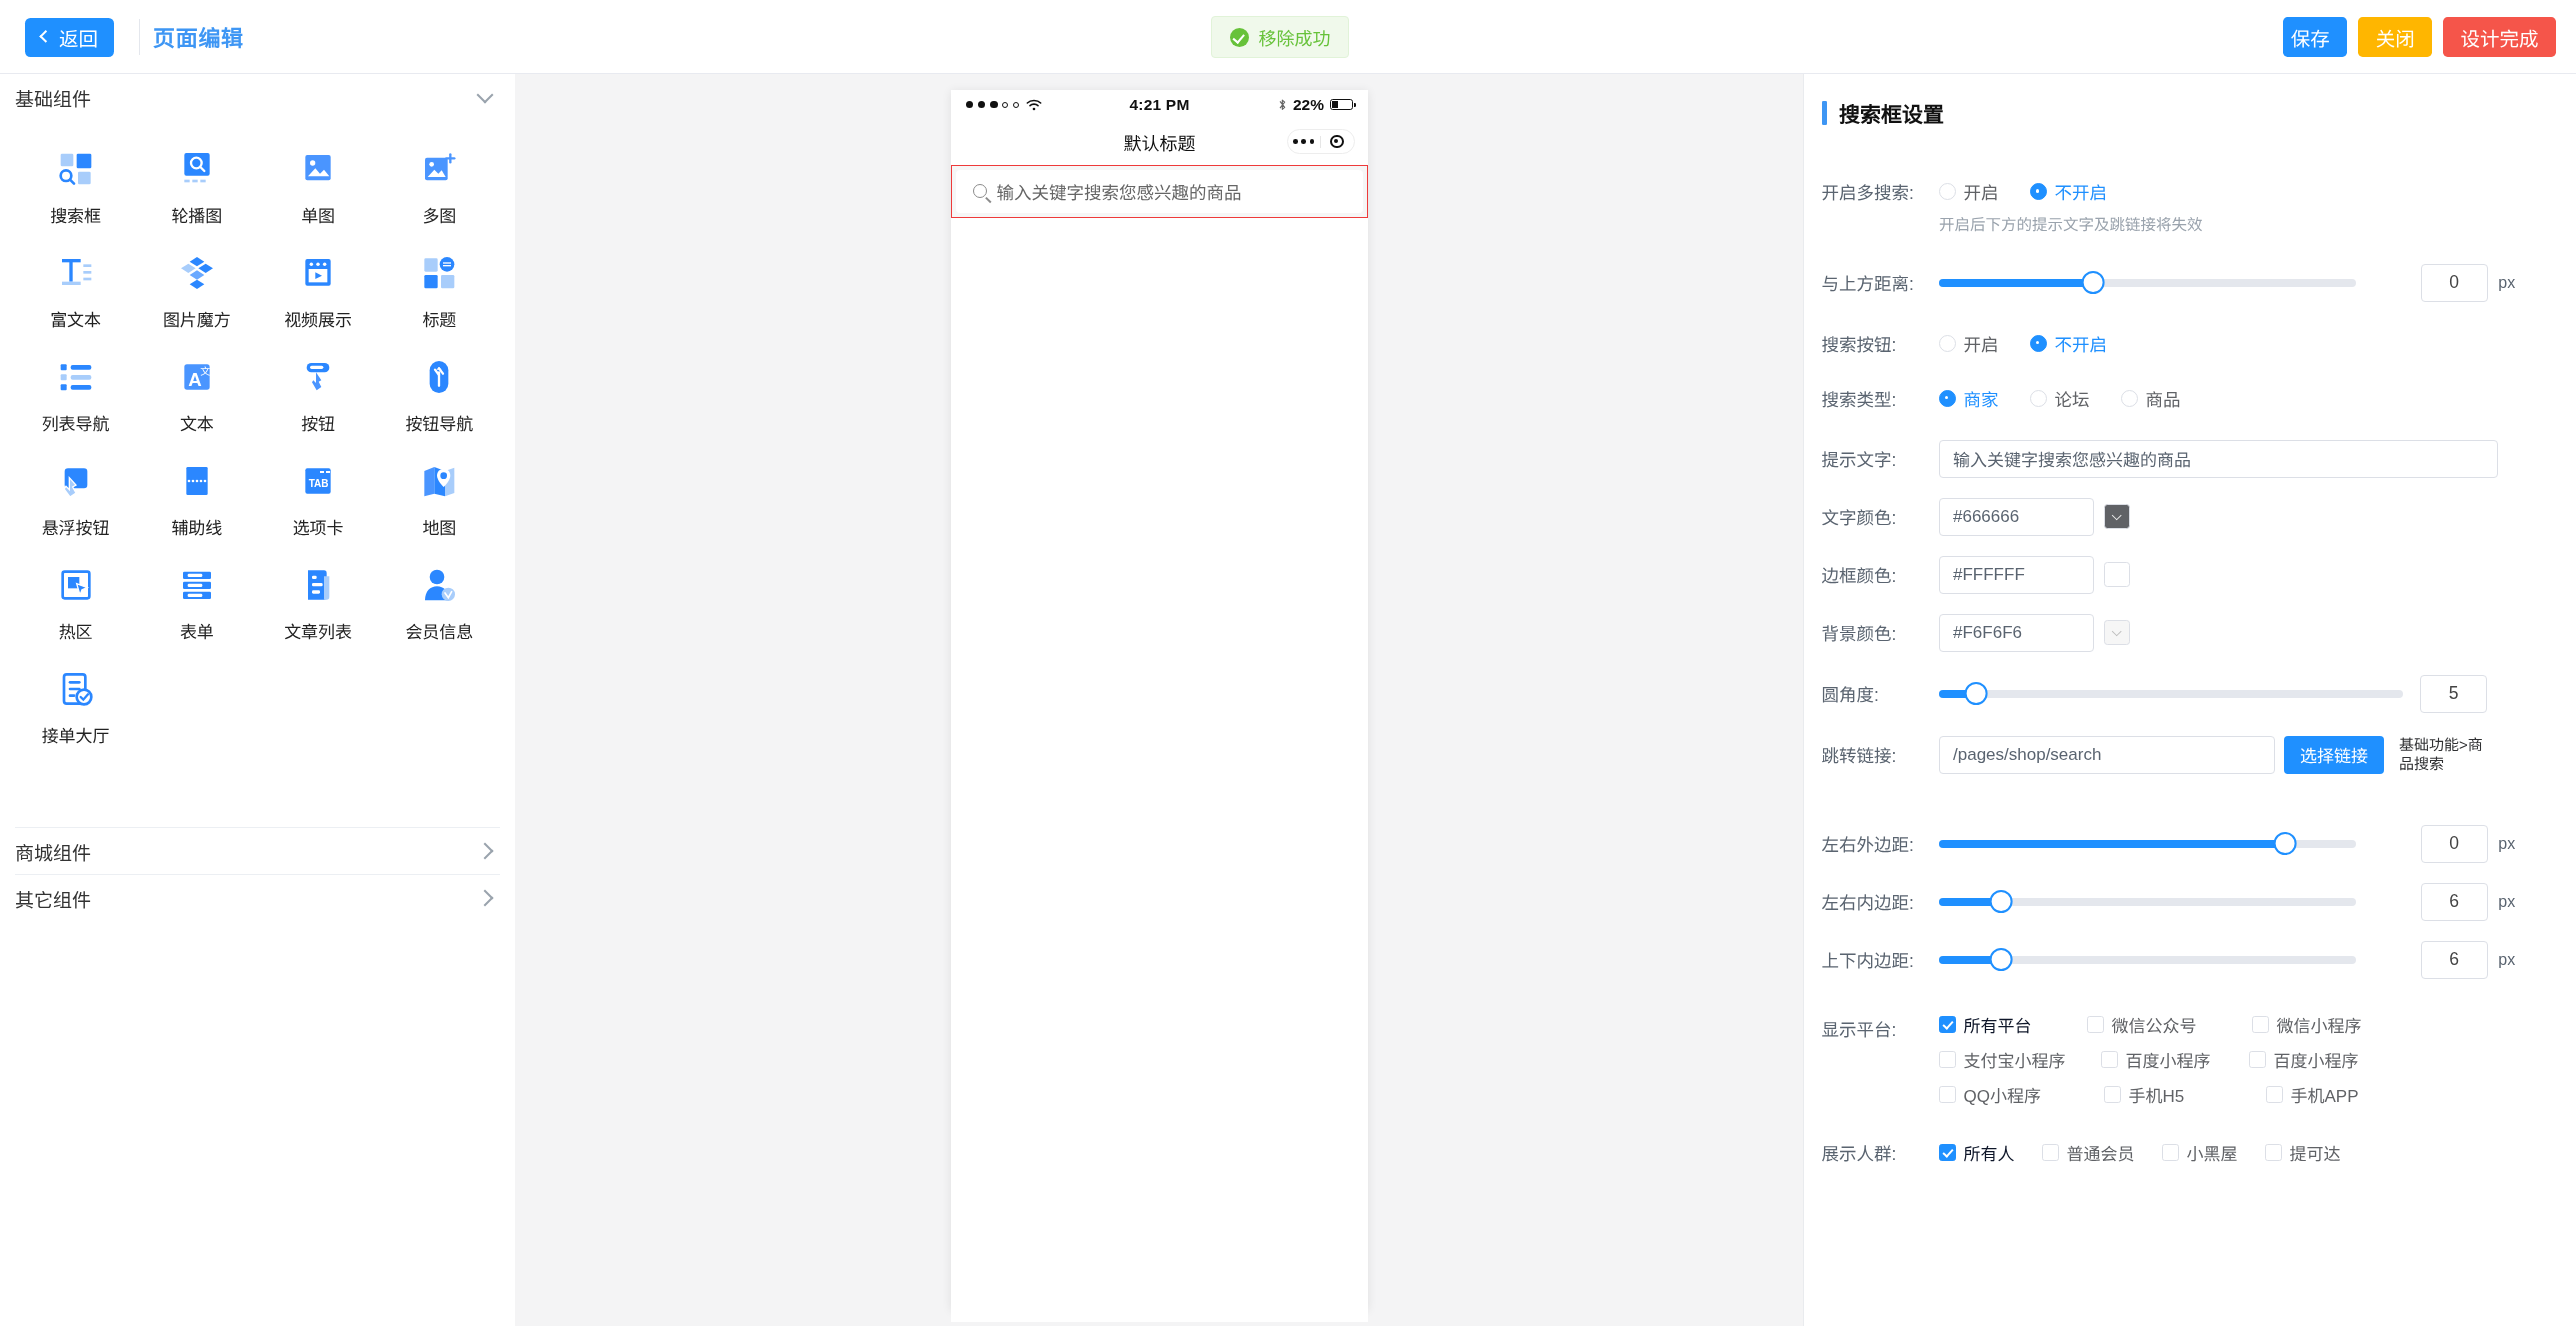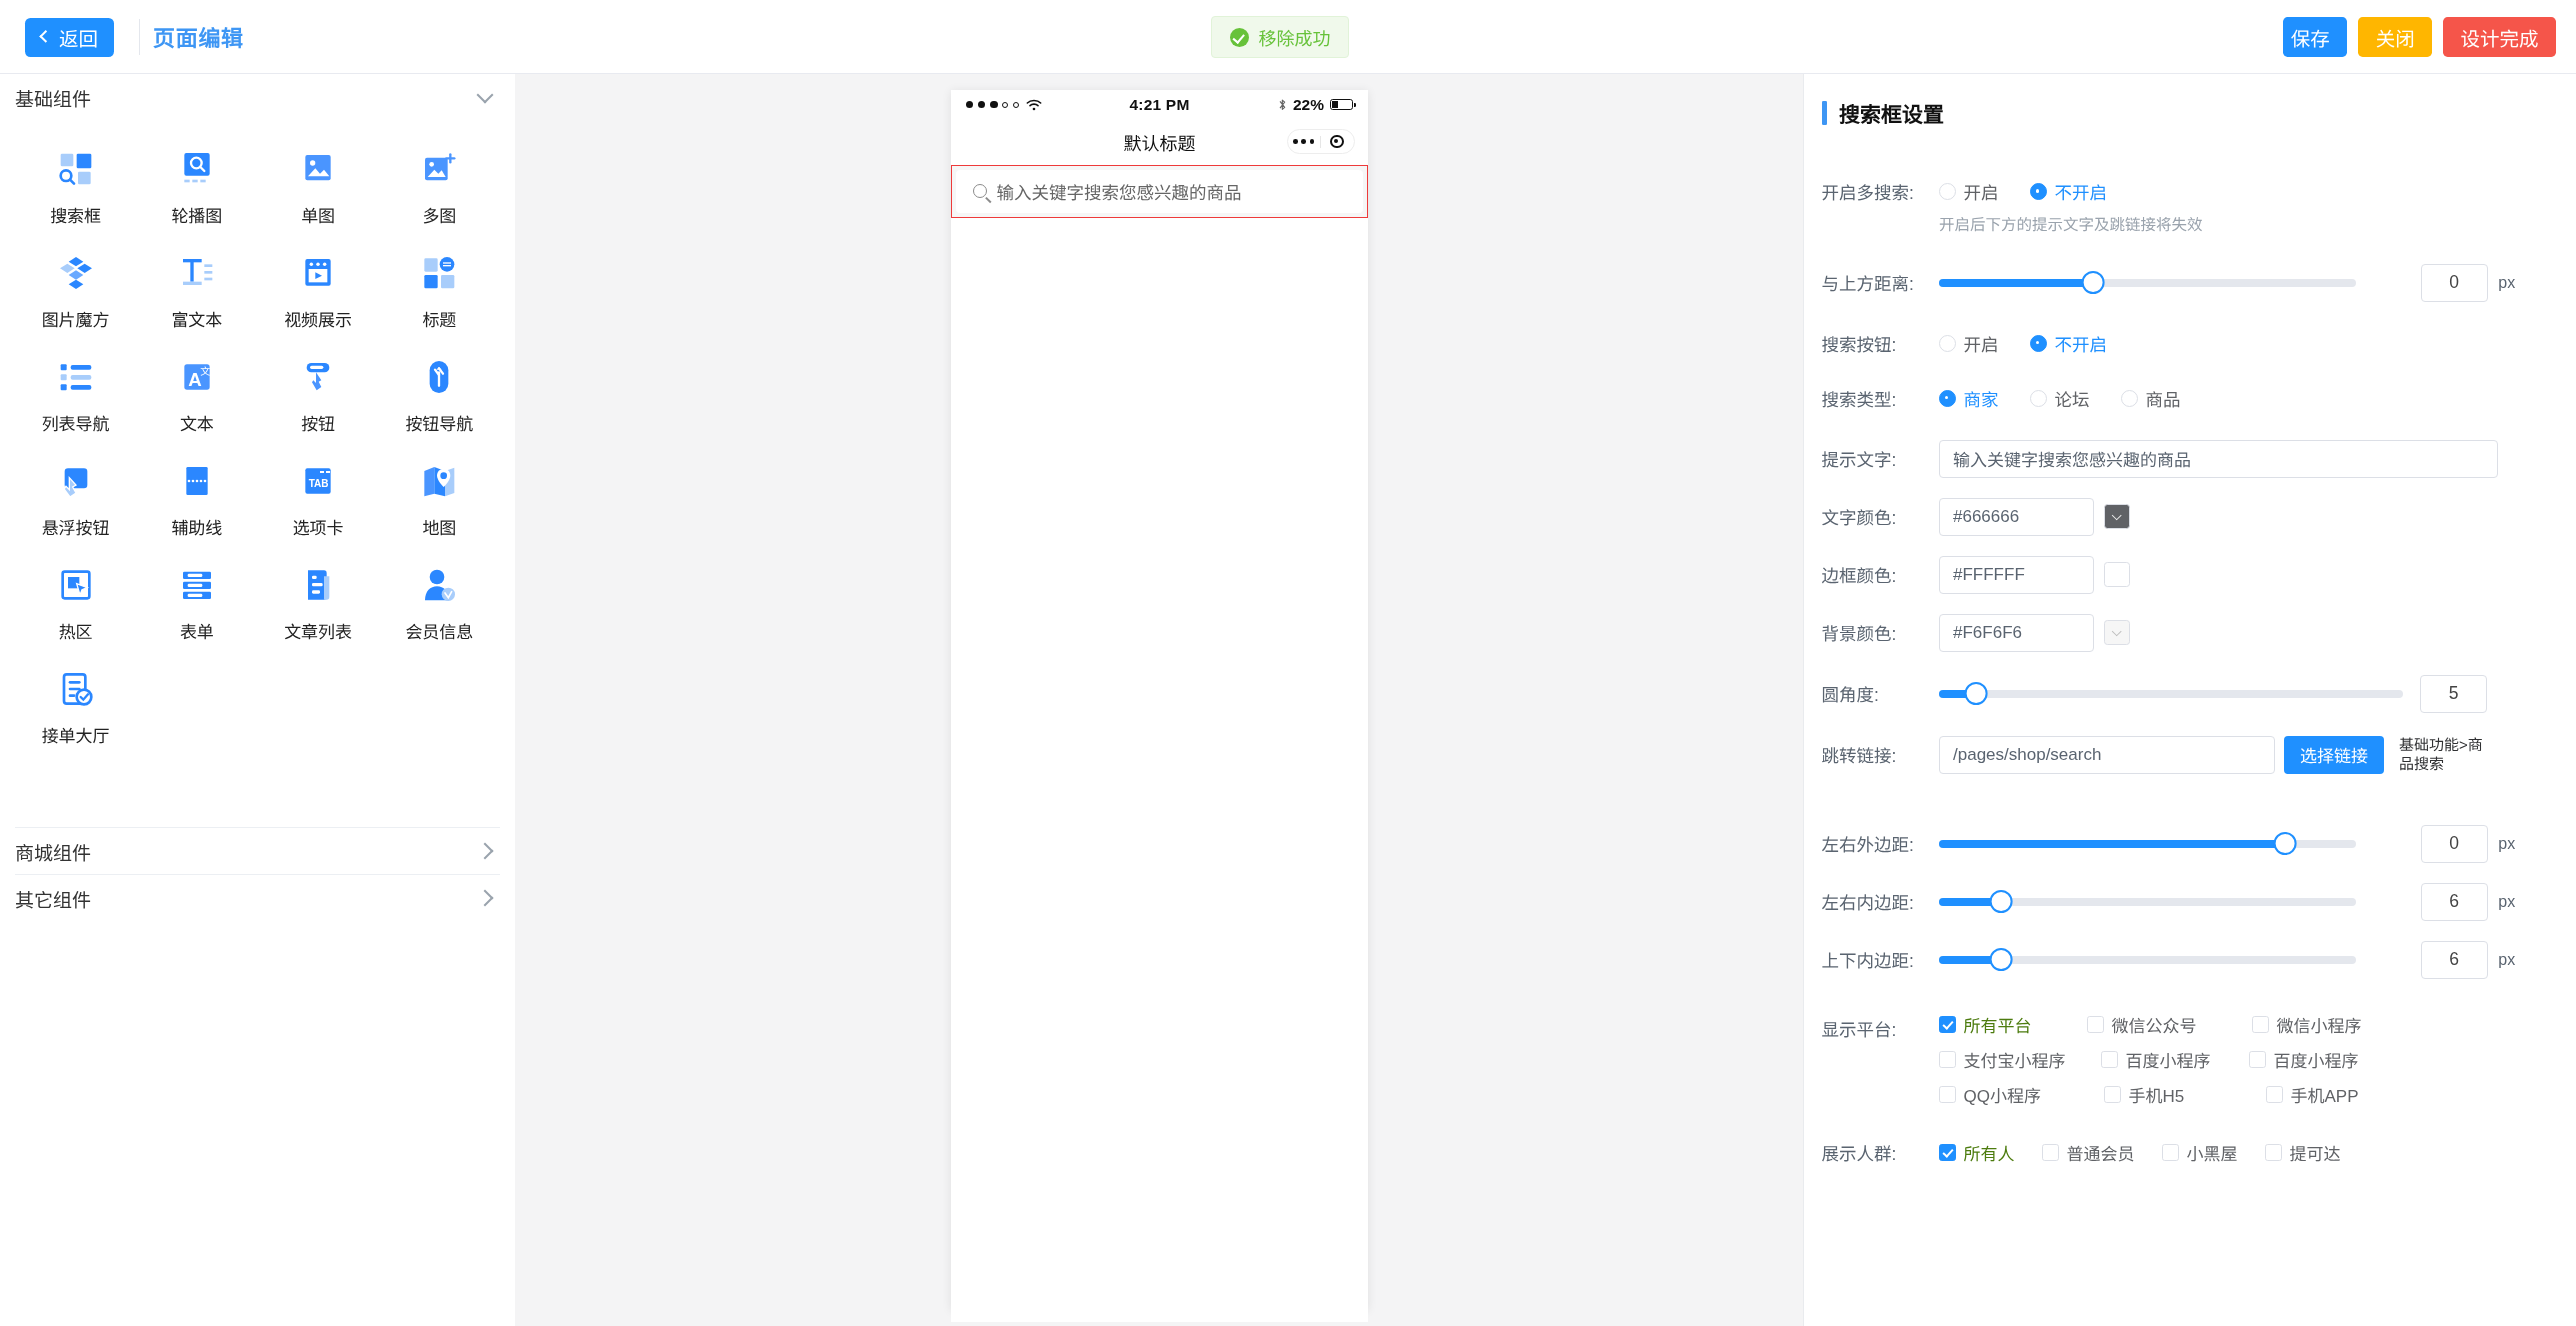--- a/index.html
+++ b/index.html
@@ -211,21 +211,21 @@
   .linknote { width: 87px; font-size: 15px; color: #303133; line-height: 1.25;
     margin-left: 15px; }
 
   .cb-grid { display: flex; flex-wrap: wrap; width: 538px; }
   .cb {
     display: flex; align-items: center; gap: 8px; cursor: pointer;
     font-size: 17px; color: #606266; height: 35px; margin-right: 27px;
   }
   .cb .box { width: 17px; height: 17px; border: 1.3px solid #dcdfe6; border-radius: 2.7px;
     background: #fff; flex: none; position: relative; }
-  .cb.on { color: #4d7c0f; }
+  .cb.on { color: #0f172a; }
   .cb.on .box { background: #1f90ff; border-color: #1f90ff; }
   .cb.on .box::after { content: ""; position: absolute; left: 5.4px; top: 2px;
     width: 4px; height: 8px; border-right: 2px solid #fff; border-bottom: 2px solid #fff;
     transform: rotate(42deg); }
 </style>
 </head>
 <body>
 
 <div class="topbar">
   <button class="back-btn">
@@ -293,39 +293,39 @@
         <circle cx="16" cy="20" r="3.5" fill="#fff"></circle>
         <path d="M10 39 L20 28 L26 34 L31 29 L37 39 Z" fill="#fff"></path>
         <line x1="44" y1="5" x2="44" y2="17" stroke="#4a95ff" stroke-width="3.5" stroke-linecap="round"></line>
         <line x1="38" y1="11" x2="50" y2="11" stroke="#4a95ff" stroke-width="3.5" stroke-linecap="round"></line>
       </svg>
       <span class="comp-label">多图</span>
     </div>
 
     <div class="comp-item">
       <svg class="comp-ico" viewBox="0 0 54 54">
-        <path d="M27 3 L38 10 L27 17 L16 10 Z" fill="#2b87ff"></path>
-        <path d="M14 13 L25 20 L14 27 L3 20 Z" fill="#a8cdfb"></path>
-        <path d="M40 13 L51 20 L40 27 L29 20 Z" fill="#2b87ff"></path>
-        <path d="M27 23 L38 30 L27 37 L16 30 Z" fill="#6aa9ff"></path>
-        <path d="M27 37 L38 44 L27 51 L16 44 Z" fill="#2b87ff"></path>
-      </svg>
-      <span class="comp-label">图片魔方</span>
-    </div>
-
-    <div class="comp-item">
-      <svg class="comp-ico" viewBox="0 0 54 54">
         <rect x="6" y="6" width="28" height="5" fill="#2b87ff"></rect>
         <rect x="17" y="6" width="5" height="34" fill="#2b87ff"></rect>
         <rect x="6" y="40" width="28" height="5" fill="#a8cdfb"></rect>
         <rect x="38" y="14" width="12" height="4" fill="#a8cdfb"></rect>
         <rect x="38" y="24" width="12" height="4" fill="#a8cdfb"></rect>
         <rect x="38" y="34" width="12" height="4" fill="#a8cdfb"></rect>
       </svg>
       <span class="comp-label">富文本</span>
+    </div>
+
+    <div class="comp-item">
+      <svg class="comp-ico" viewBox="0 0 54 54">
+        <path d="M27 3 L38 10 L27 17 L16 10 Z" fill="#2b87ff"></path>
+        <path d="M14 13 L25 20 L14 27 L3 20 Z" fill="#a8cdfb"></path>
+        <path d="M40 13 L51 20 L40 27 L29 20 Z" fill="#2b87ff"></path>
+        <path d="M27 23 L38 30 L27 37 L16 30 Z" fill="#6aa9ff"></path>
+        <path d="M27 37 L38 44 L27 51 L16 44 Z" fill="#2b87ff"></path>
+      </svg>
+      <span class="comp-label">图片魔方</span>
     </div>
 
     <div class="comp-item">
       <svg class="comp-ico" viewBox="0 0 54 54">
         <rect x="8" y="6" width="38" height="40" rx="3" fill="#2b87ff"></rect>
         <circle cx="17" cy="14" r="2.6" fill="#fff"></circle>
         <circle cx="27" cy="14" r="2.6" fill="#fff"></circle>
         <circle cx="37" cy="14" r="2.6" fill="#fff"></circle>
         <rect x="13" y="21" width="28" height="20" fill="#fff"></rect>
         <path d="M23 26 L33 31 L23 36 Z" fill="#2b87ff"></path>

